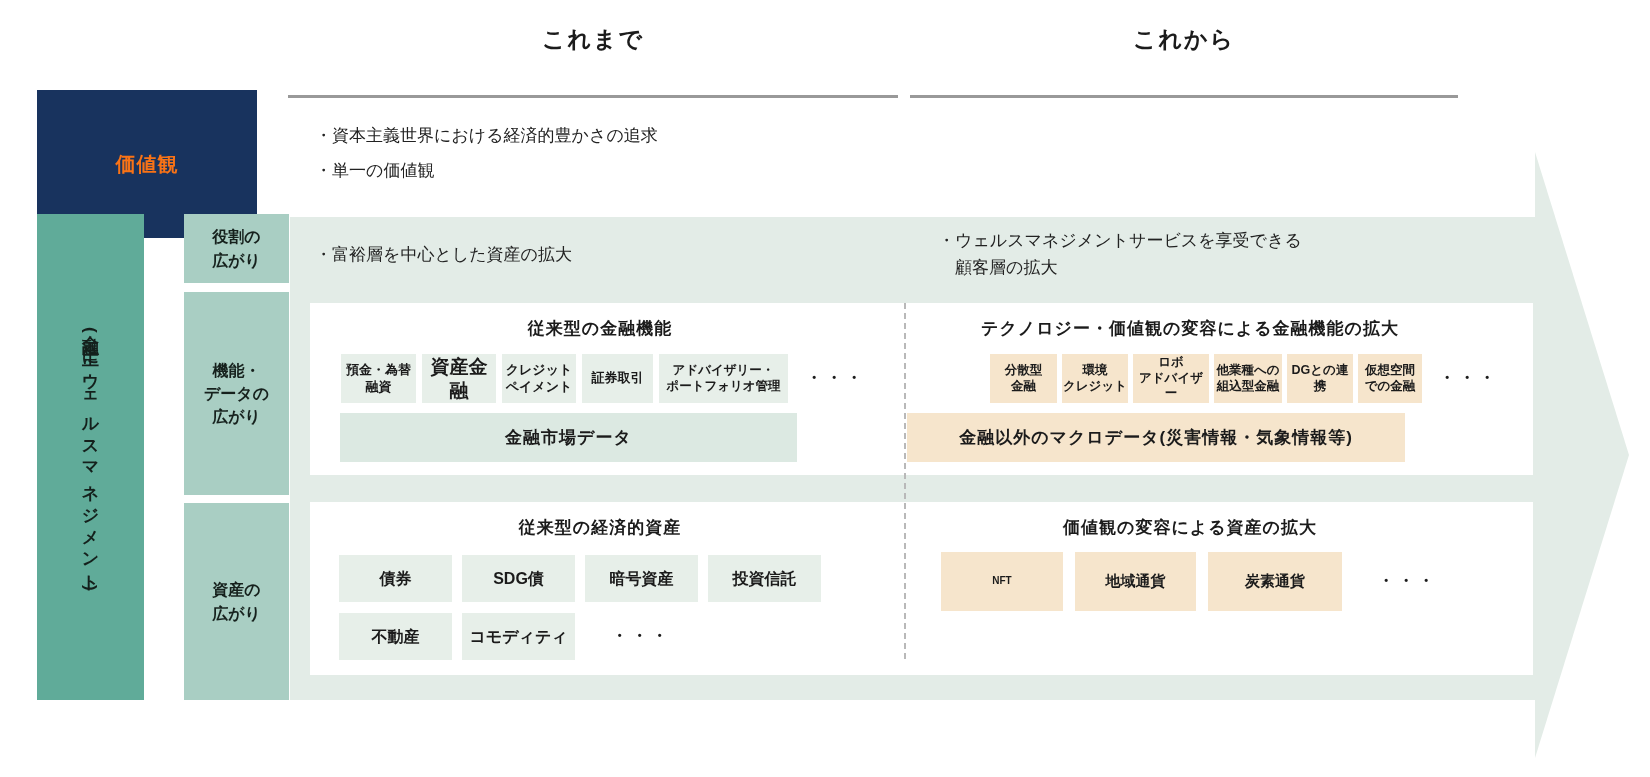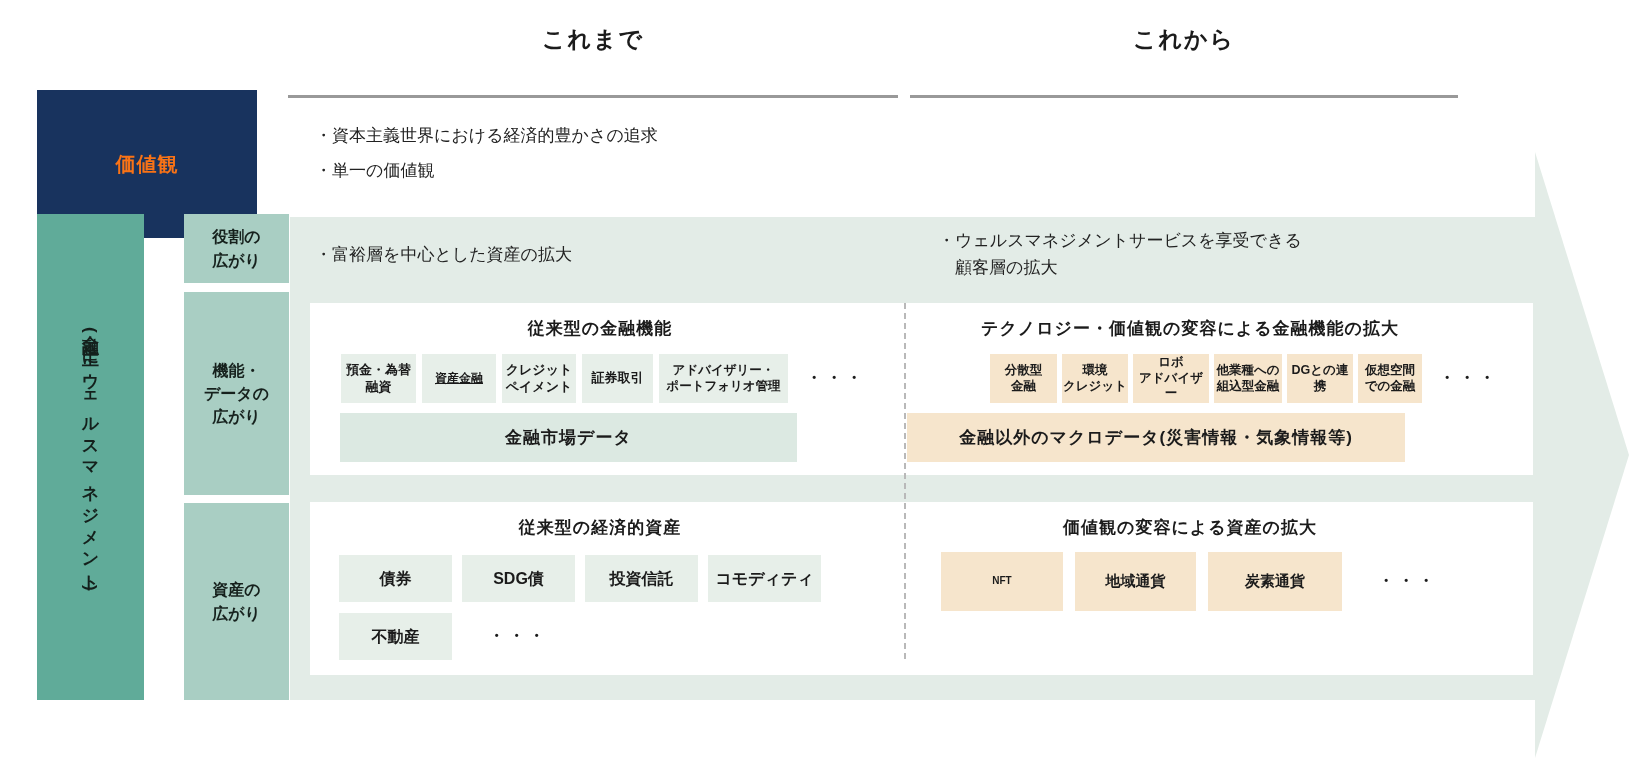--- a/index.html
+++ b/index.html
@@ -82,21 +82,21 @@
 顧客層の拡大</div>
   </div>
 
   <div class="panel" style="top:303px;height:172px;">
     <div class="panel-title" style="left:0;width:580px;">従来型の金融機能</div>
     <div class="panel-title" style="left:590px;width:580px;">テクノロジー・価値観の変容による金融機能の拡大</div>
 
     <div class="chip-row" style="left:31px;top:51px;gap:6px;height:49px;">
       <div class="chip chip-g" style="width:75px;font-size:13px;">預金・為替
 融資</div>
-      <div class="chip chip-g" style="width:74px;font-size:12px;text-decoration:underline;">資産金融</div>
+      <div class="chip chip-g" style="width:74px;font-size:19px;">資産金融</div>
       <div class="chip chip-g" style="width:74px;font-size:13px;">クレジット
 ペイメント</div>
       <div class="chip chip-g" style="width:71px;font-size:13px;">証券取引</div>
       <div class="chip chip-g" style="width:129px;font-size:12.5px;">アドバイザリー・
 ポートフォリオ管理</div>
       <div class="dots">・・・</div>
     </div>
     <div class="chip-row" style="left:632px;top:51px;gap:5px;height:49px;padding-left:48px;">
       <div class="chip chip-o" style="width:67px;font-size:12.5px;">分散型
 金融</div>
@@ -116,23 +116,24 @@
     <div class="wide-bar bar-o" style="left:597px;top:110px;width:498px;height:49px;">金融以外のマクロデータ(災害情報・気象情報等)</div>
   </div>
 
   <div class="panel" style="top:502px;height:173px;">
     <div class="panel-title" style="left:0;width:580px;">従来型の経済的資産</div>
     <div class="panel-title" style="left:590px;width:580px;">価値観の変容による資産の拡大</div>
 
     <div class="asset-grid" style="left:29px;top:53px;">
       <div class="chip chip-g" style="font-size:16px;">債券</div>
       <div class="chip chip-g" style="font-size:16px;">SDG債</div>
+      <div class="chip chip-g" style="font-size:16px;">暗号資産</div>
       <div class="chip chip-g" style="font-size:16px;">投資信託</div>
+      <div class="chip chip-g" style="font-size:16px;">不動産</div>
       <div class="chip chip-g" style="font-size:16px;">コモディティ</div>
-      <div class="chip chip-g" style="font-size:16px;">不動産</div>
       <div class="dots" style="margin:0 auto;">・・・</div>
     </div>
 
     <div class="chip-row" style="left:631px;top:50px;gap:12px;height:59px;">
       <div class="chip chip-o" style="width:122px;font-size:10px;">NFT</div>
       <div class="chip chip-o" style="width:121px;font-size:15px;">地域通貨</div>
       <div class="chip chip-o" style="width:134px;font-size:15px;">炭素通貨</div>
       <div class="dots" style="margin-left:24px;">・・・</div>
     </div>
   </div>

